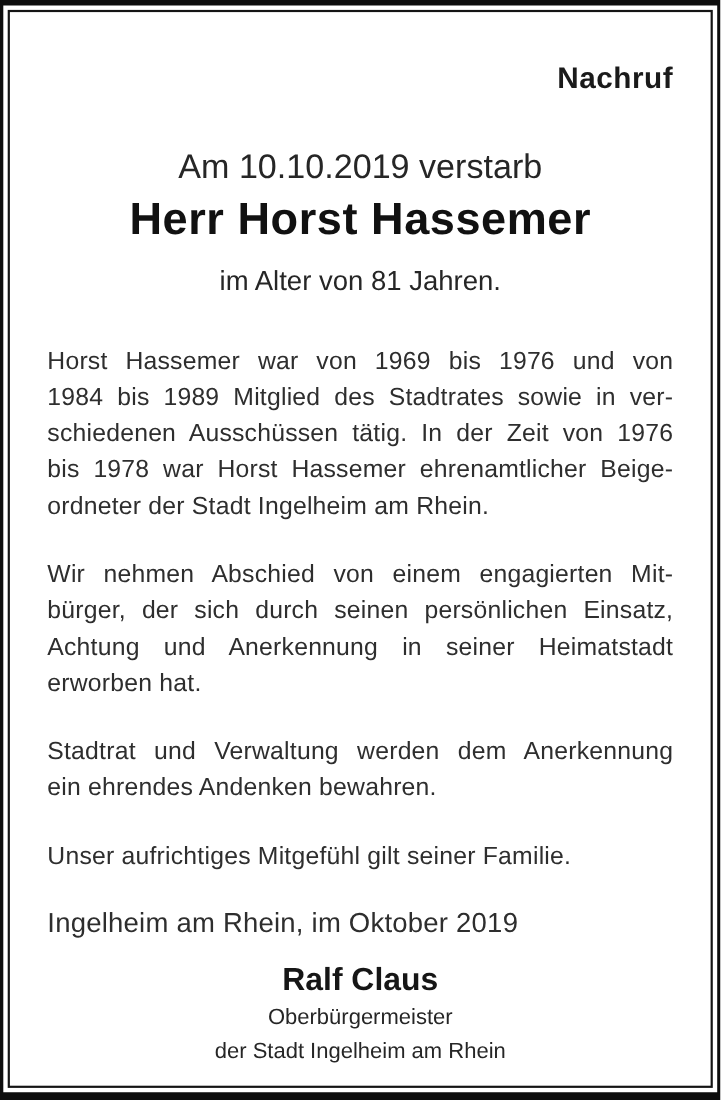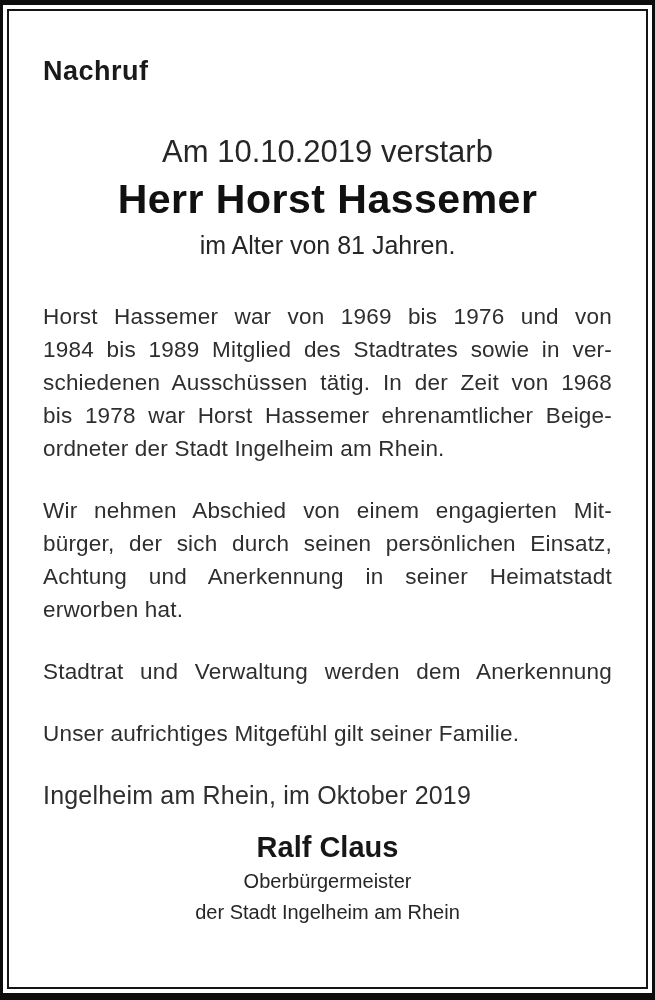--- a/index.html
+++ b/index.html
@@ -29,21 +29,21 @@
   
   .inner {
     width: 100%;
     height: 100%;
     box-sizing: border-box;
     border: 2px solid #141414;
     padding: 44px 34px 0 34px;
     overflow: hidden;
   }
   .title {
-    text-align: left;
+    text-align: right;
     font-size: 27px;
     line-height: 32px;
     font-weight: 600;
     letter-spacing: 0.5px;
     color: #1a1a1a;
   }
   .intro {
     text-align: center;
     font-size: 31px;
     line-height: 34px;
@@ -56,21 +56,21 @@
     line-height: 52px;
     font-weight: 700;
     letter-spacing: 0.5px;
     margin-top: 4px;
     color: #111111;
   }
   .age {
     text-align: center;
     font-size: 25px;
     line-height: 34px;
-    margin-top: 3px;
+    margin-top: 14px;
     color: #262626;
   }
   .body-text {
     margin-top: 38px;
     font-size: 22.5px;
     line-height: 33px;
     letter-spacing: 0.2px;
     color: #2e2e2e;
   }
   .para { margin: 0 0 29px 0; }
@@ -116,34 +116,35 @@
 
       <div class="deceased-name">Herr Horst Hassemer</div>
 
       <div class="age">im Alter von 81 Jahren.</div>
 
       <div class="body-text">
 
         <div class="para">
           <div class="line j">Horst Hassemer war von 1969 bis 1976 und von</div>
           <div class="line j">1984 bis 1989 Mitglied des Stadtrates sowie in ver-</div>
-          <div class="line j">schiedenen Ausschüssen tätig. In der Zeit von 1968</div>
+          <div class="line j">schiedenen Ausschüssen tätig. In der Zeit von 1976</div>
           <div class="line j">bis 1978 war Horst Hassemer ehrenamtlicher Beige-</div>
           <div class="line">ordneter der Stadt Ingelheim am Rhein.</div>
         </div>
 
         <div class="para">
           <div class="line j">Wir nehmen Abschied von einem engagierten Mit-</div>
           <div class="line j">bürger, der sich durch seinen persönlichen Einsatz,</div>
           <div class="line j">Achtung und Anerkennung in seiner Heimatstadt</div>
           <div class="line">erworben hat.</div>
         </div>
 
         <div class="para">
           <div class="line j">Stadtrat und Verwaltung werden dem Anerkennung</div>
+          <div class="line">ein ehrendes Andenken bewahren.</div>
         </div>
 
         <div class="para">
           <div class="line">Unser aufrichtiges Mitgefühl gilt seiner Familie.</div>
         </div>
 
         <div class="place-date">Ingelheim am Rhein, im Oktober 2019</div>
       </div>
 
       <div class="signature">

